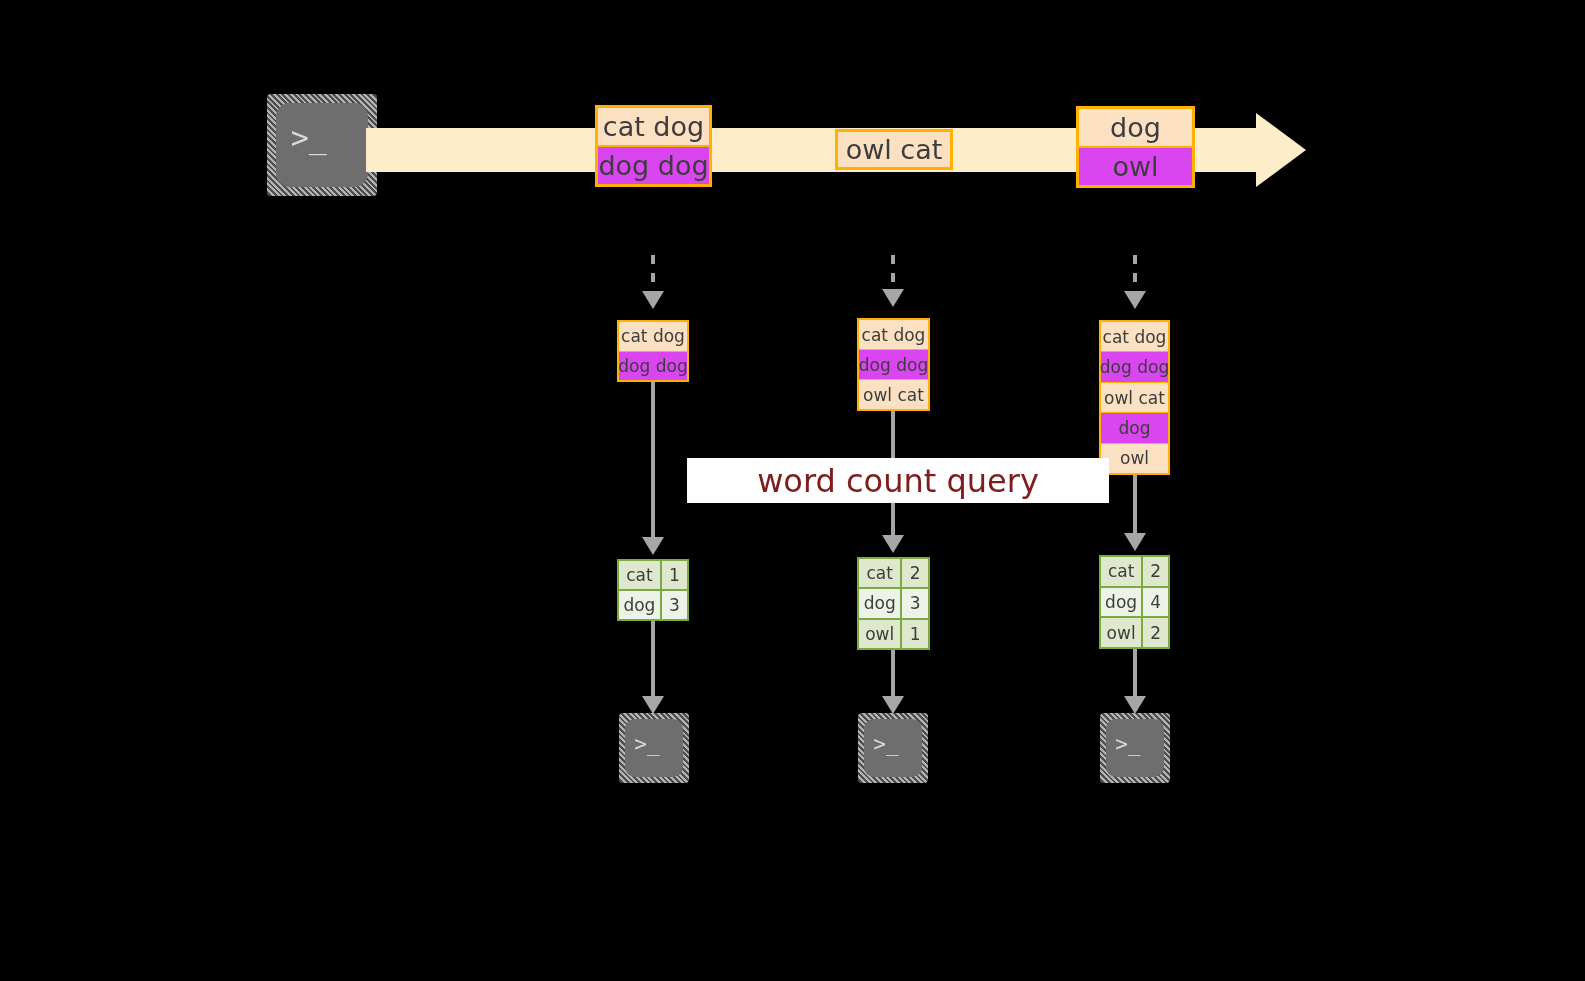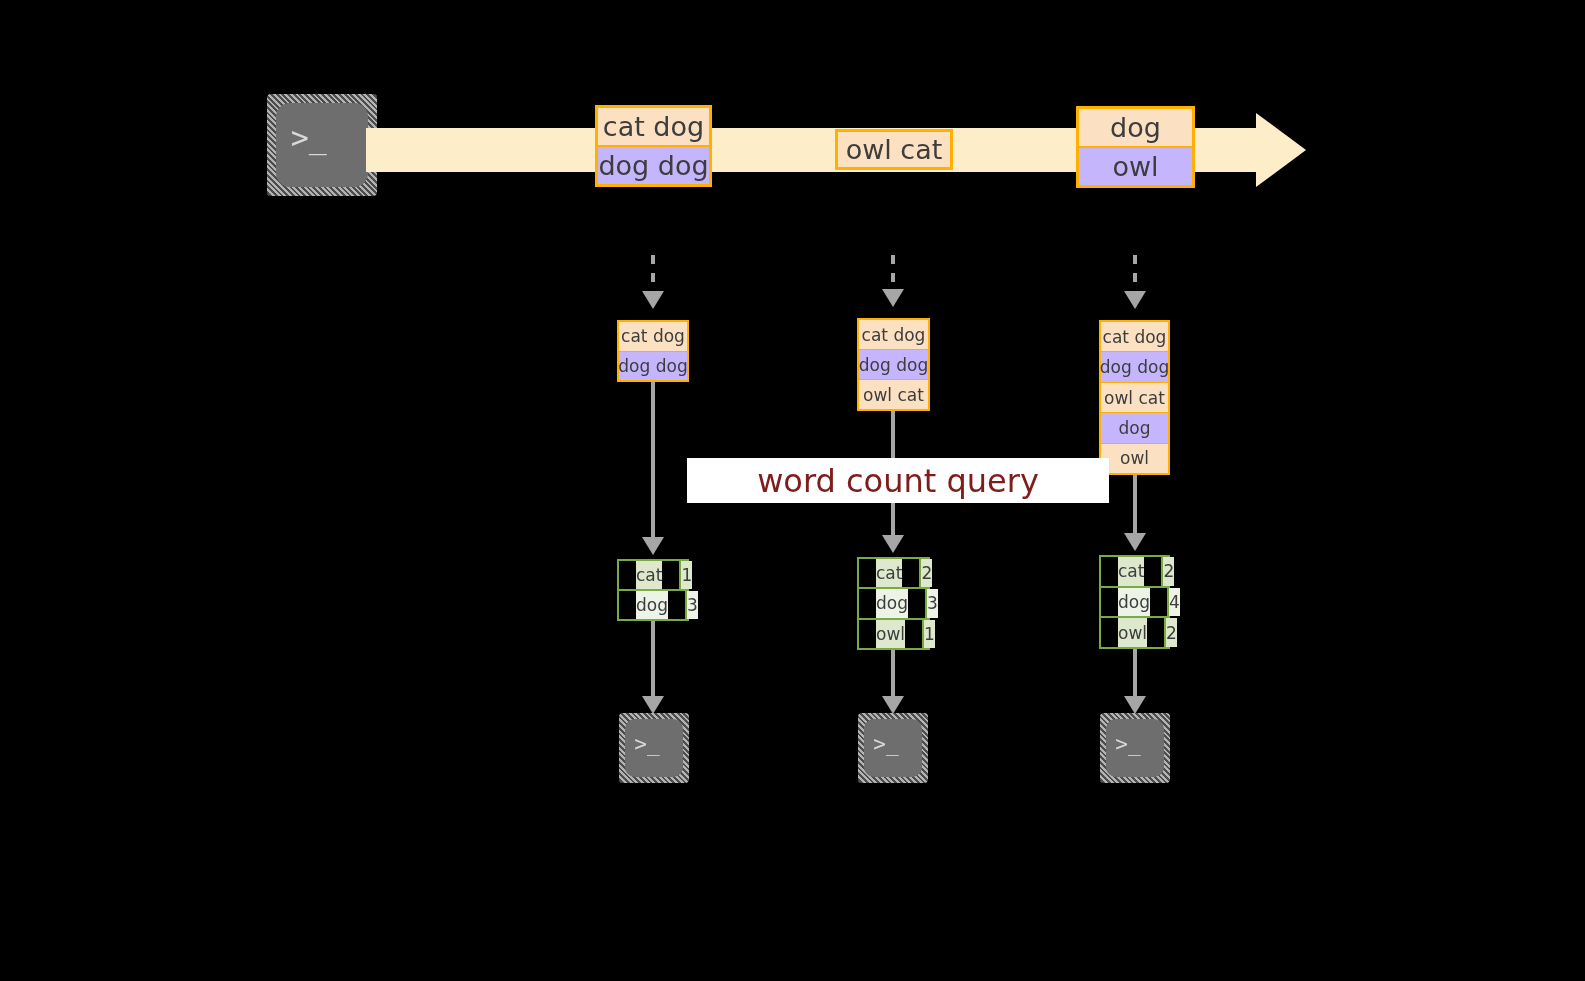--- a/index.html
+++ b/index.html
@@ -73,21 +73,21 @@
   .msgbox .row {
     flex: 1 1 auto;
     display: flex;
     align-items: center;
     justify-content: center;
     color: #3d3d3d;
     white-space: nowrap;
     box-sizing: border-box;
   }
   .msgbox .row.odd  { background: #fbe0c2; }
-  .msgbox .row.even { background: #c4b5fd; }
+  .msgbox .row.even { background: #d946ef; }
   .msgbox .row + .row { border-top: 2px solid #ffb000; }
 
   .msgbox.big  { }
   .msgbox.big .row { font-size: 27px; }
   .msgbox.small { border-width: 2px; }
   .msgbox.small .row { font-size: 17px; }
   .msgbox.small .row + .row { border-top: 1.5px solid #ffb000; }
 
   
   .resulttable {
@@ -104,21 +104,20 @@
   }
   .resulttable .trow + .trow { border-top: 2px solid #7aab43; }
   .resulttable .cell {
     display: flex;
     align-items: center;
     justify-content: center;
     color: #3d3d3d;
     font-size: 17px;
     white-space: nowrap;
     box-sizing: border-box;
-    margin-left: 17px;
   }
   .resulttable .cell.word  { width: 60%; }
   .resulttable .cell.count { width: 40%; border-left: 2px solid #7aab43; }
   .resulttable .trow.odd  .cell { background: #dde8cd; }
   .resulttable .trow.even .cell { background: #eef3e8; }
 
   
   .garrow-line {
     position: absolute;
     background: #a6a6a6;

